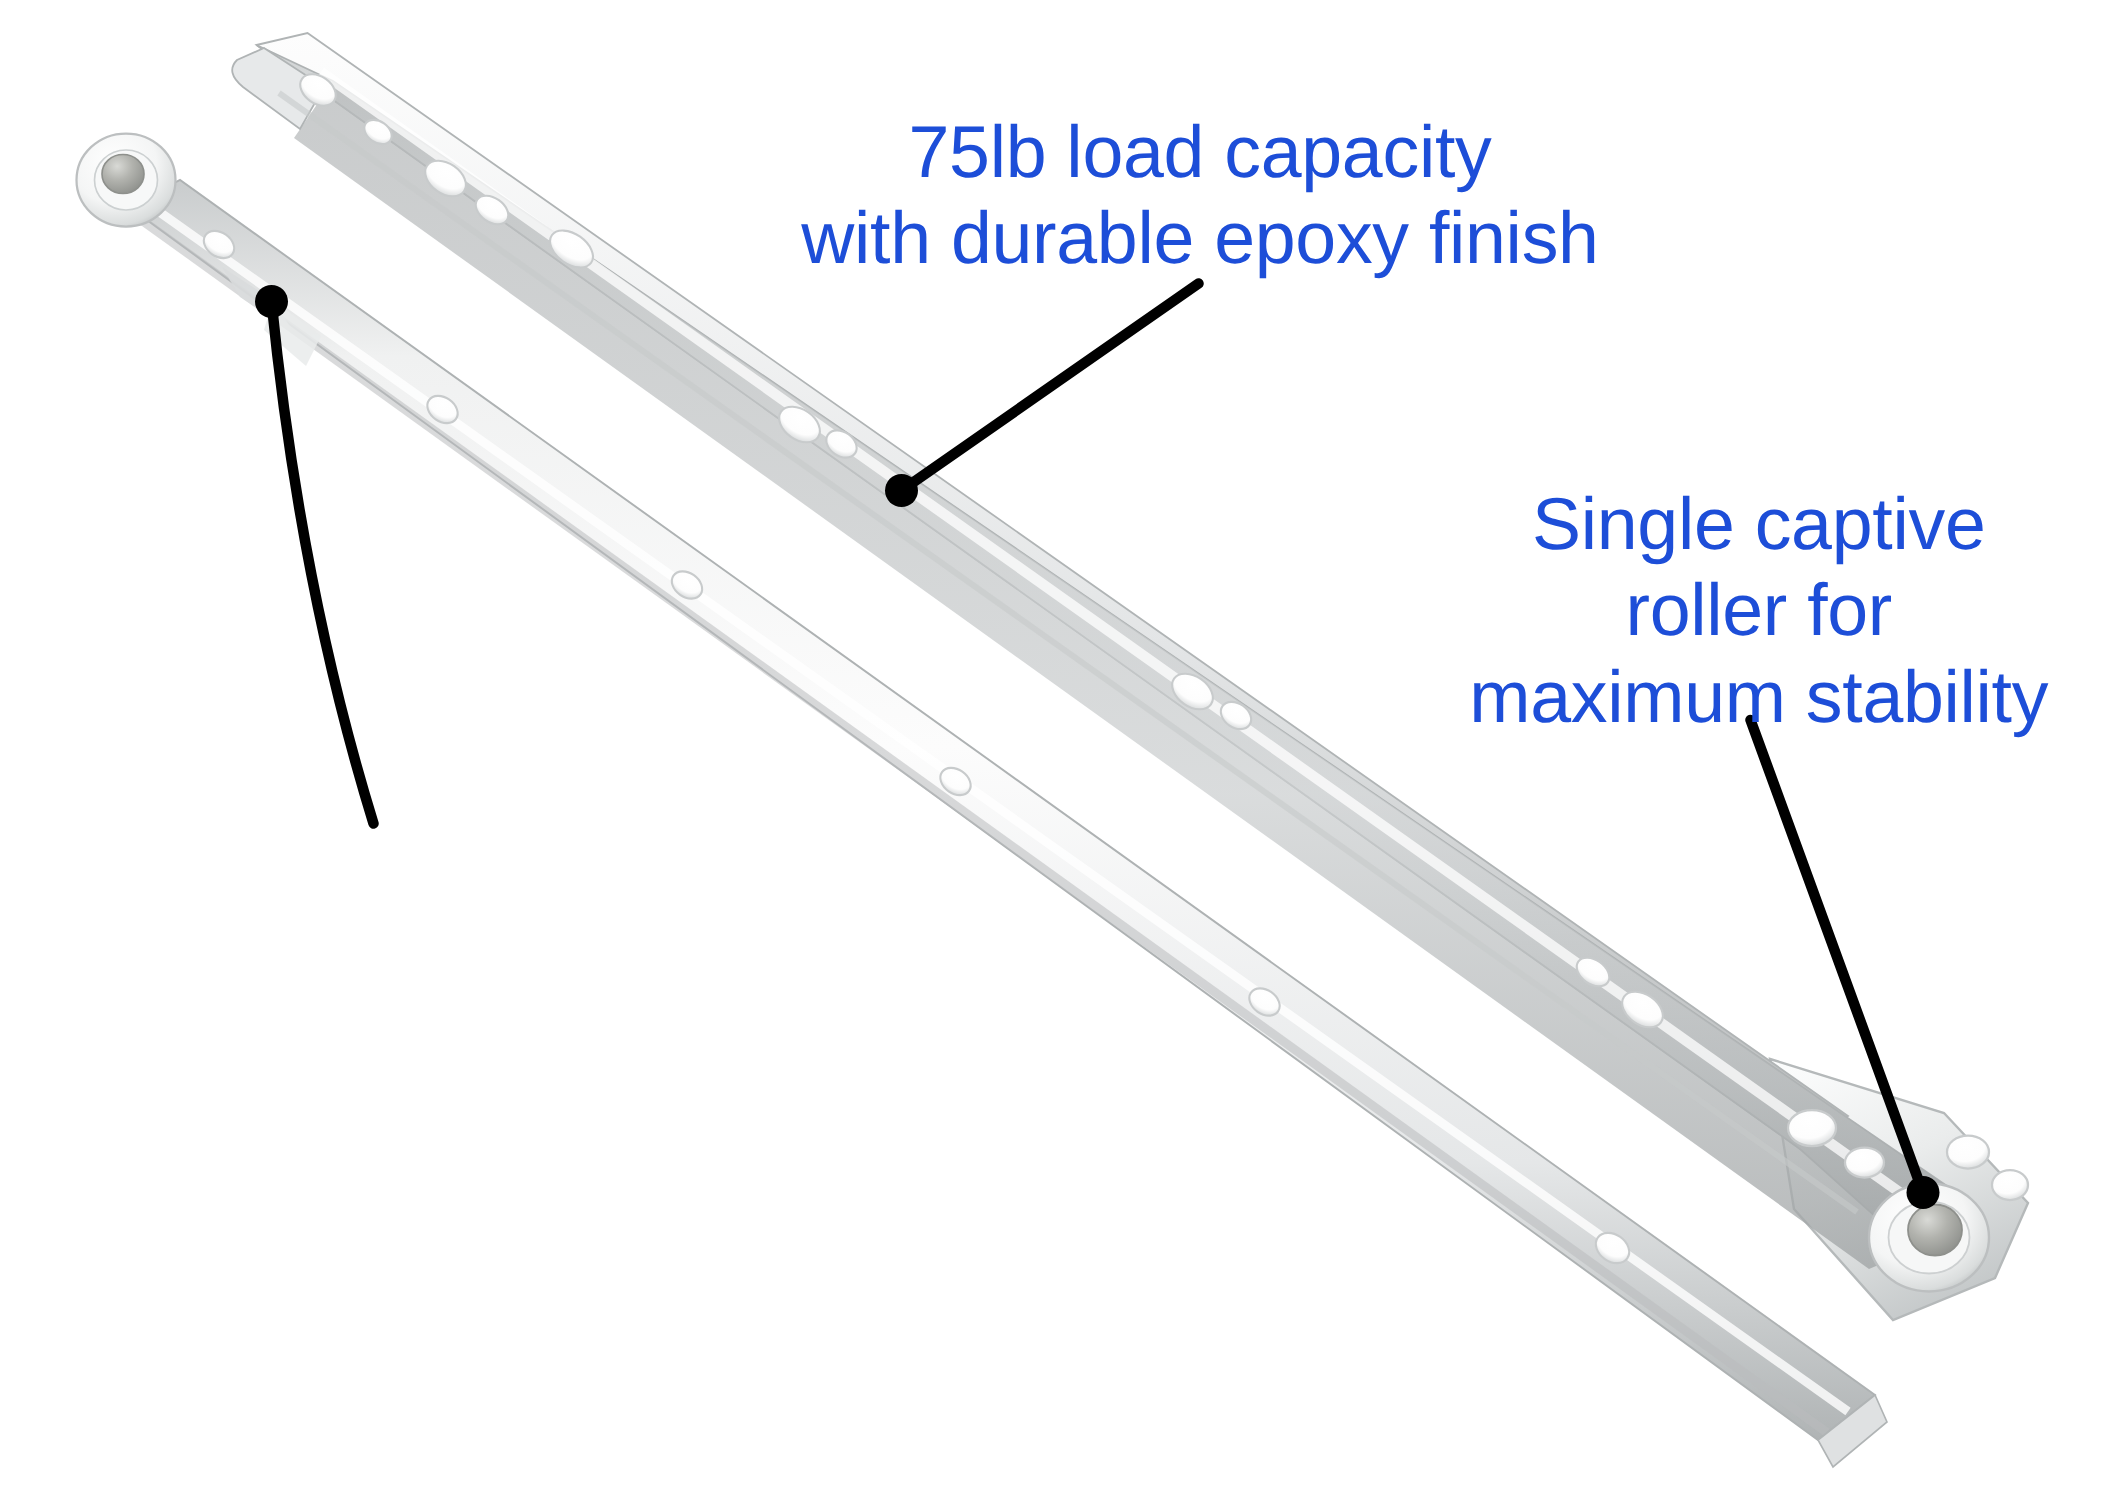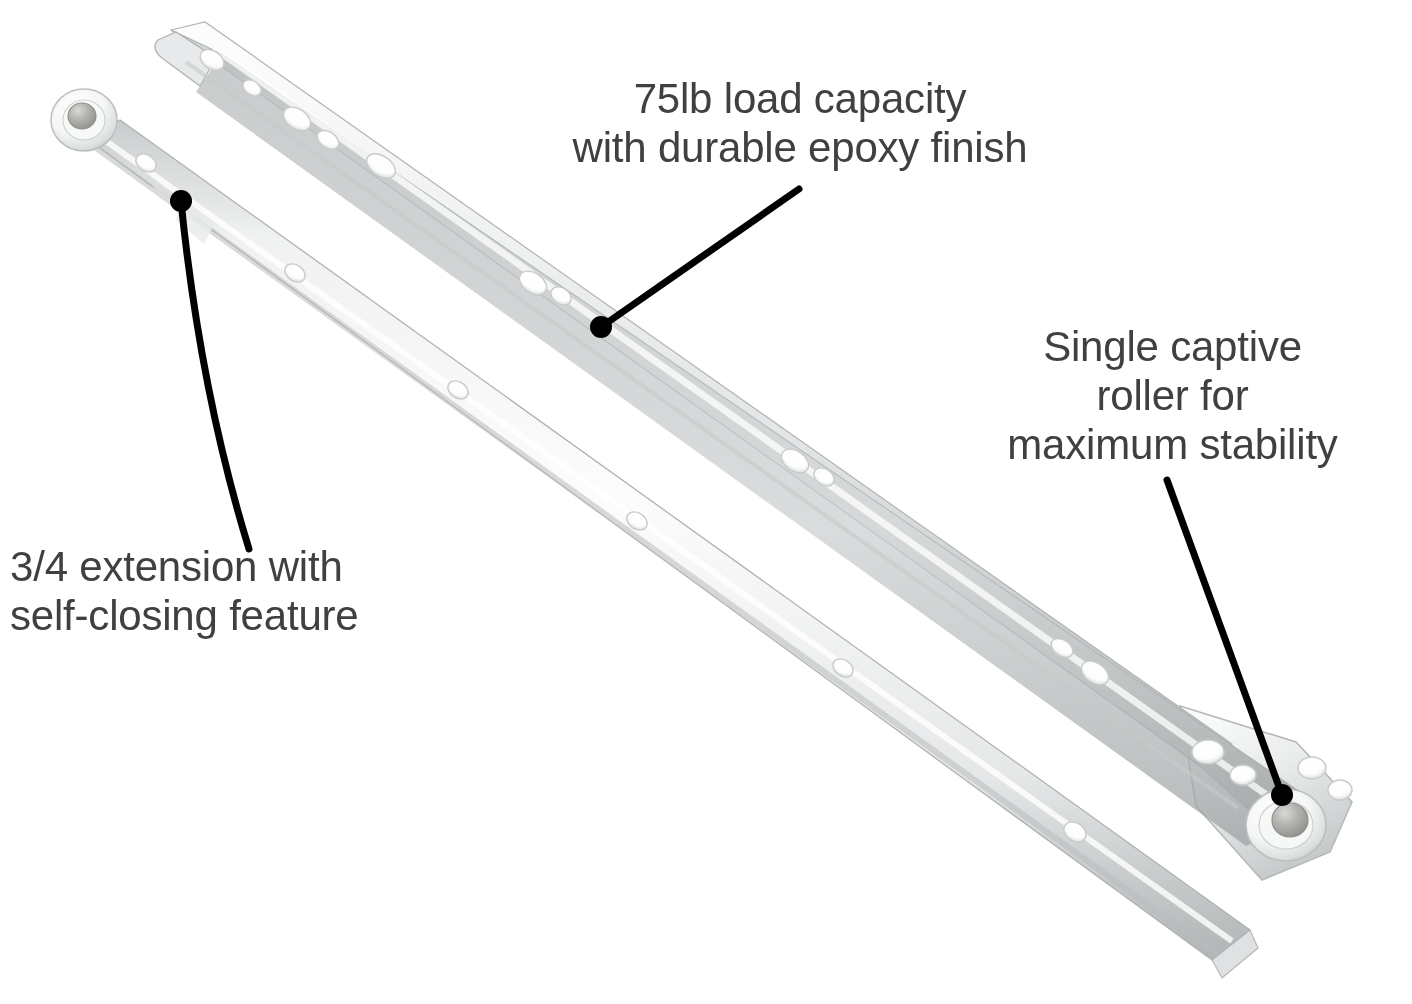--- a/index.html
+++ b/index.html
@@ -20,23 +20,23 @@
   #product-svg {
     position: absolute;
     left: 0;
     top: 0;
     width: 1412px;
     height: 1004px;
     display: block;
   }
   .callout {
     position: absolute;
-    color: #404040;
+    color: #1d4ed8;
     font-family: "Liberation Sans", sans-serif;
-    font-size: 42px;
+    font-size: 49px;
     line-height: 1.17;
     font-weight: 400;
     letter-spacing: -0.2px;
     white-space: pre-line;
     -webkit-font-smoothing: antialiased;
   }
   #callout-capacity {
     left: 430px;
     top: 74px;
     width: 740px;
@@ -195,16 +195,14 @@
     </g>
   </svg>
 
   <div class="callout" id="callout-capacity">75lb load capacity
 with durable epoxy finish</div>
 
   <div class="callout" id="callout-roller">Single captive
 roller for
 maximum stability</div>
 
-  <div class="callout" id="callout-extension">3/4 extension with
-self-closing feature</div>
 
 </div>
 
 </body></html>

